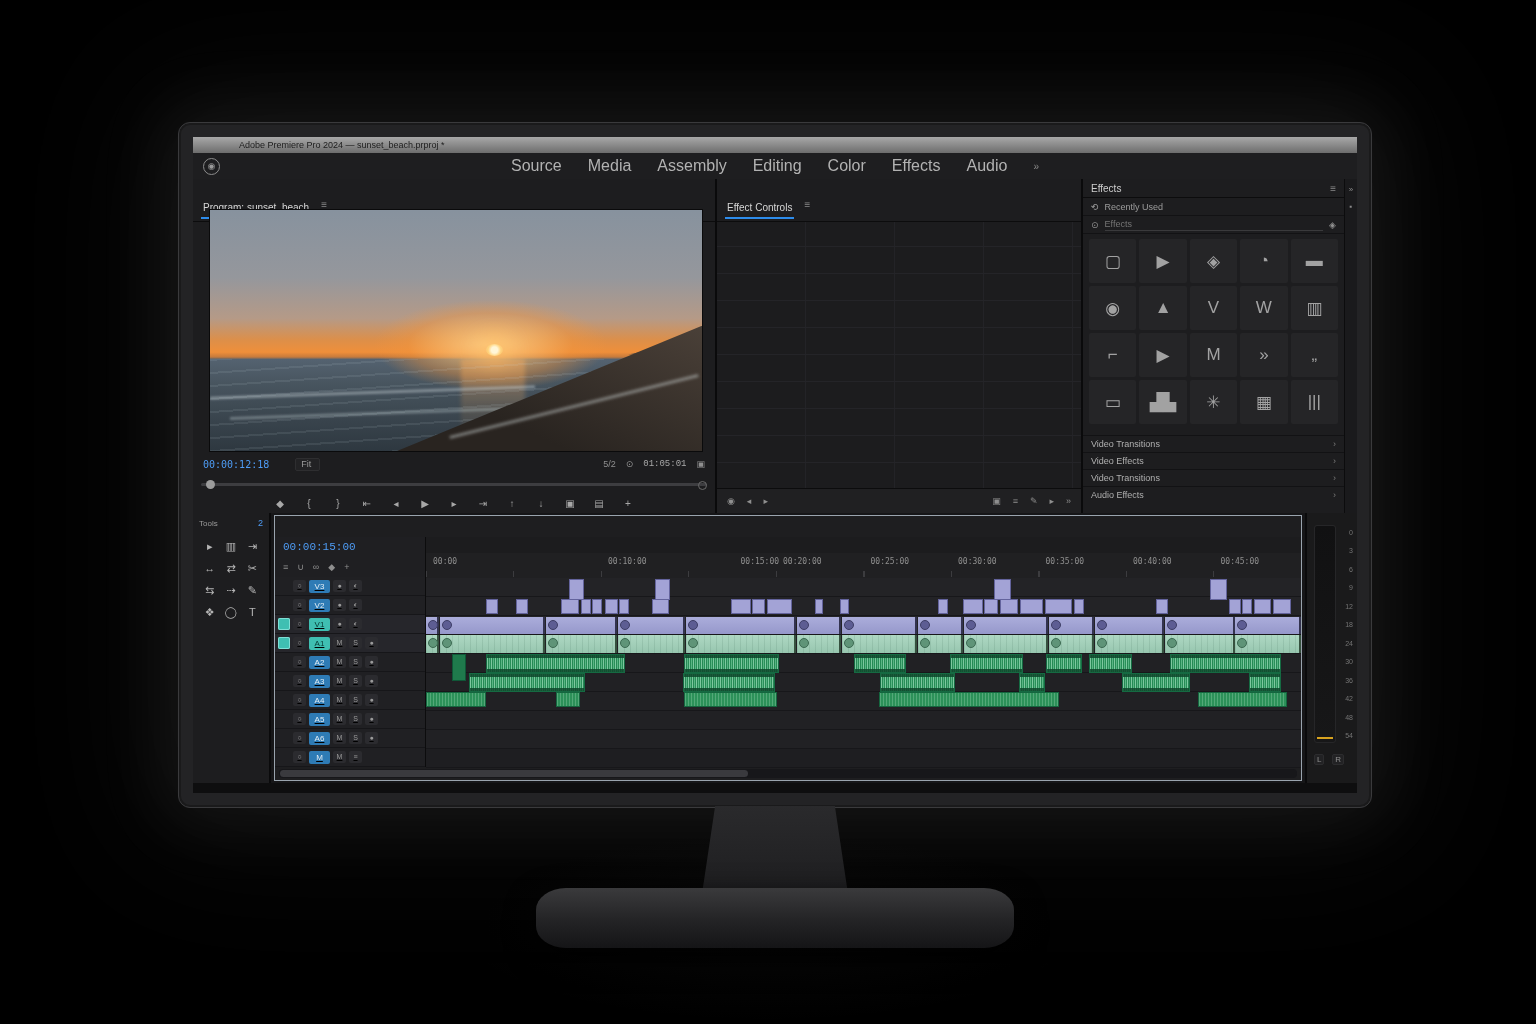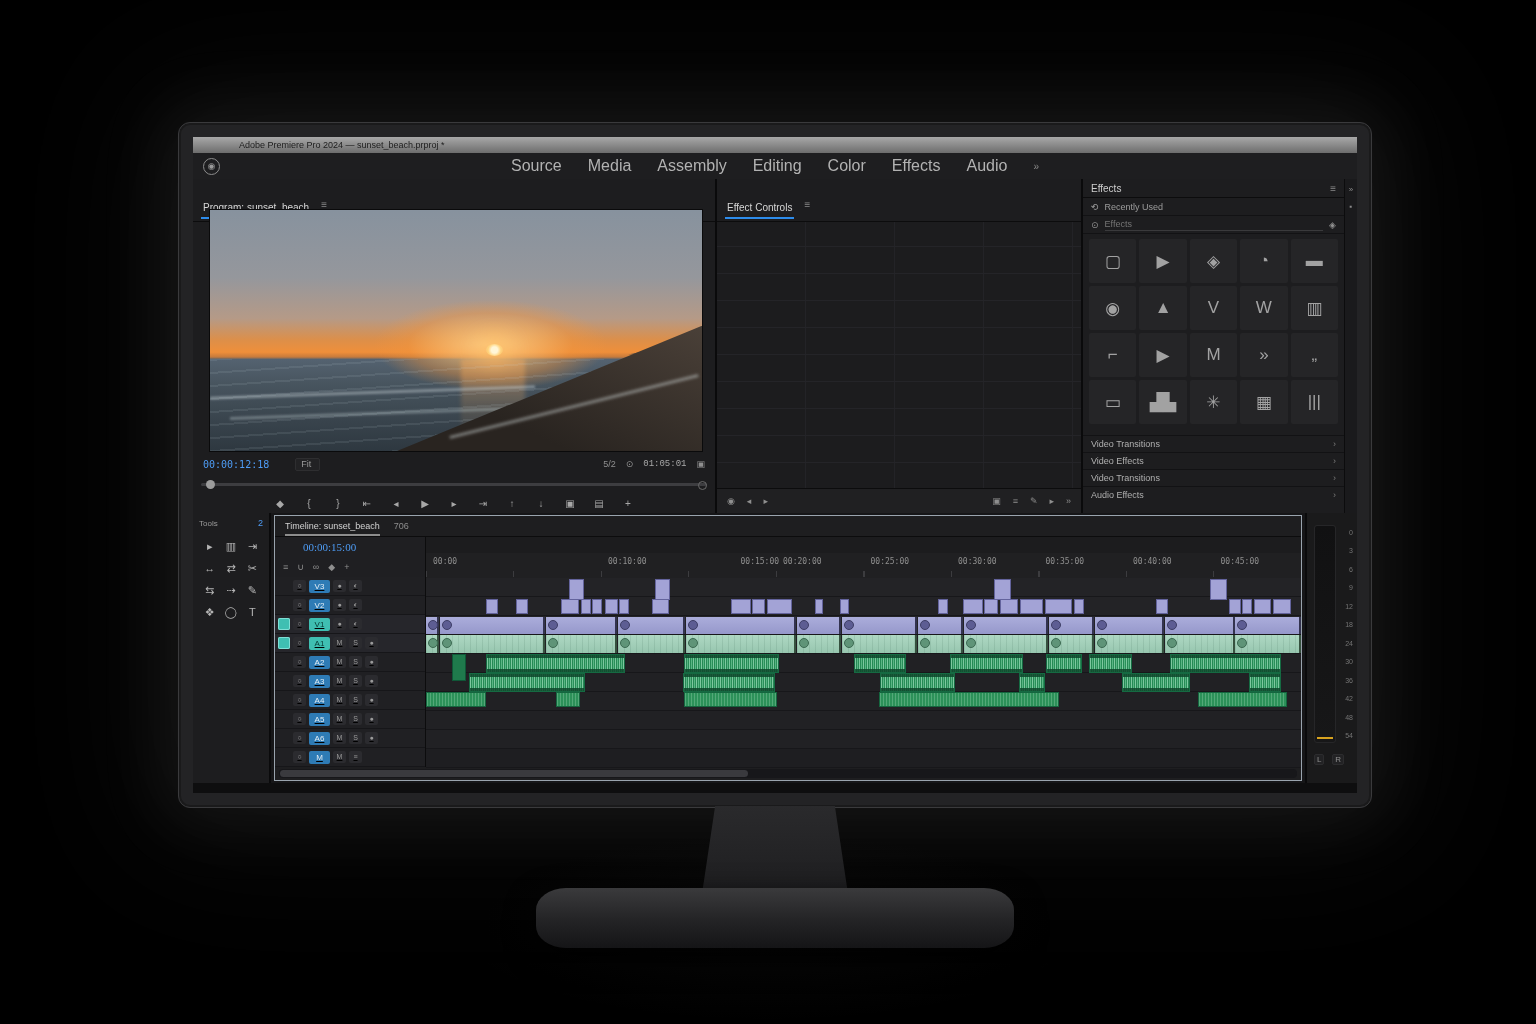--- a/index.html
+++ b/index.html
@@ -86,21 +86,21 @@
   .tools-badge{margin-left:auto;color:#4e9cf5;font-size:9px;}
   .tools-grid{display:grid;grid-template-columns:repeat(3,1fr);grid-auto-rows:22px;margin-top:6px;justify-items:center;align-items:center;}
   .tool{color:#b5b5b5;font-size:11px;}
   
   .tl-panel{flex:1;margin:2px 3px;border:1px solid #9aa4ae;background:#1e1e20;position:relative;box-sizing:border-box;}
   .tl-tabs{height:20px;display:flex;align-items:flex-end;gap:14px;padding:0 10px;border-bottom:1px solid #0c0c0d;}
   .tl-tab{font-size:9px;color:#d2d2d2;padding-bottom:3px;border-bottom:2px solid #8d8d8d;}
   .tl-tab.dim{color:#8d8d8d;border-bottom:2px solid transparent;}
   .tl-body{position:absolute;left:0;right:0;top:21px;bottom:13px;display:flex;}
   .tl-left{width:150px;border-right:1px solid #0c0c0d;background:#1f1f22;}
-  .tl-tc{height:20px;line-height:20px;padding-left:8px;color:#4e9cf5;font-family:Liberation Serif, serif;font-size:11px;margin-left:20px;}
+  .tl-tc{height:20px;line-height:20px;padding-left:8px;color:#4e9cf5;font-family:Liberation Mono, monospace;font-size:11px;}
   .tl-left-icons{height:20px;display:flex;align-items:center;gap:9px;padding-left:8px;}
   .thead-row{height:19px;display:flex;align-items:center;gap:3px;padding-left:3px;border-bottom:1px solid #161619;background:#202023;box-sizing:border-box;text-decoration:underline;}
   .thead-row.sel{background:#26262b;}
   .patch{width:12px;height:12px;border-radius:2px;}
   .patch.on{background:#3fbfb2;box-shadow:0 0 0 1px #7fe0d6 inset;}
   .hico{min-width:13px;height:12px;border-radius:2px;background:#2b2b2f;color:#9b9b9b;font-size:7px;line-height:12px;text-align:center;}
   .tname{width:21px;height:13px;border-radius:2px;background:#2e7bb5;color:#e2edf5;font-size:8px;line-height:13px;text-align:center;}
   .tname.sel{background:#3fbfb2;color:#063a34;}
   .tl-right{flex:1;position:relative;background:#1c1c1e;}
   .ruler{position:absolute;left:0;right:0;top:16px;height:40px;background:#202022;border-bottom:1px solid #0c0c0d;}
@@ -357,24 +357,20 @@
               <span class="tool">⇆</span>
               <span class="tool">⇢</span>
               <span class="tool">✎</span>
               <span class="tool">❖</span>
               <span class="tool">◯</span>
               <span class="tool">T</span>
             </div>
         </div>
 
         <div class="tl-panel">
-          <div class="tl-tabs" id="tl-tabs">
-              <span class="tl-tab">Timeline: sunset_beach</span>
-              <span class="tl-tab dim">706</span>
-            </div>
           <div class="tl-body">
             <div class="tl-left">
               <div class="tl-tc">00:00:15:00</div>
               <div class="tl-left-icons" id="tl-left-icons">
                   <span class="sico">≡</span>
                   <span class="sico">∪</span>
                   <span class="sico">∞</span>
                   <span class="sico">◆</span>
                   <span class="sico">+</span>
                 </div>

